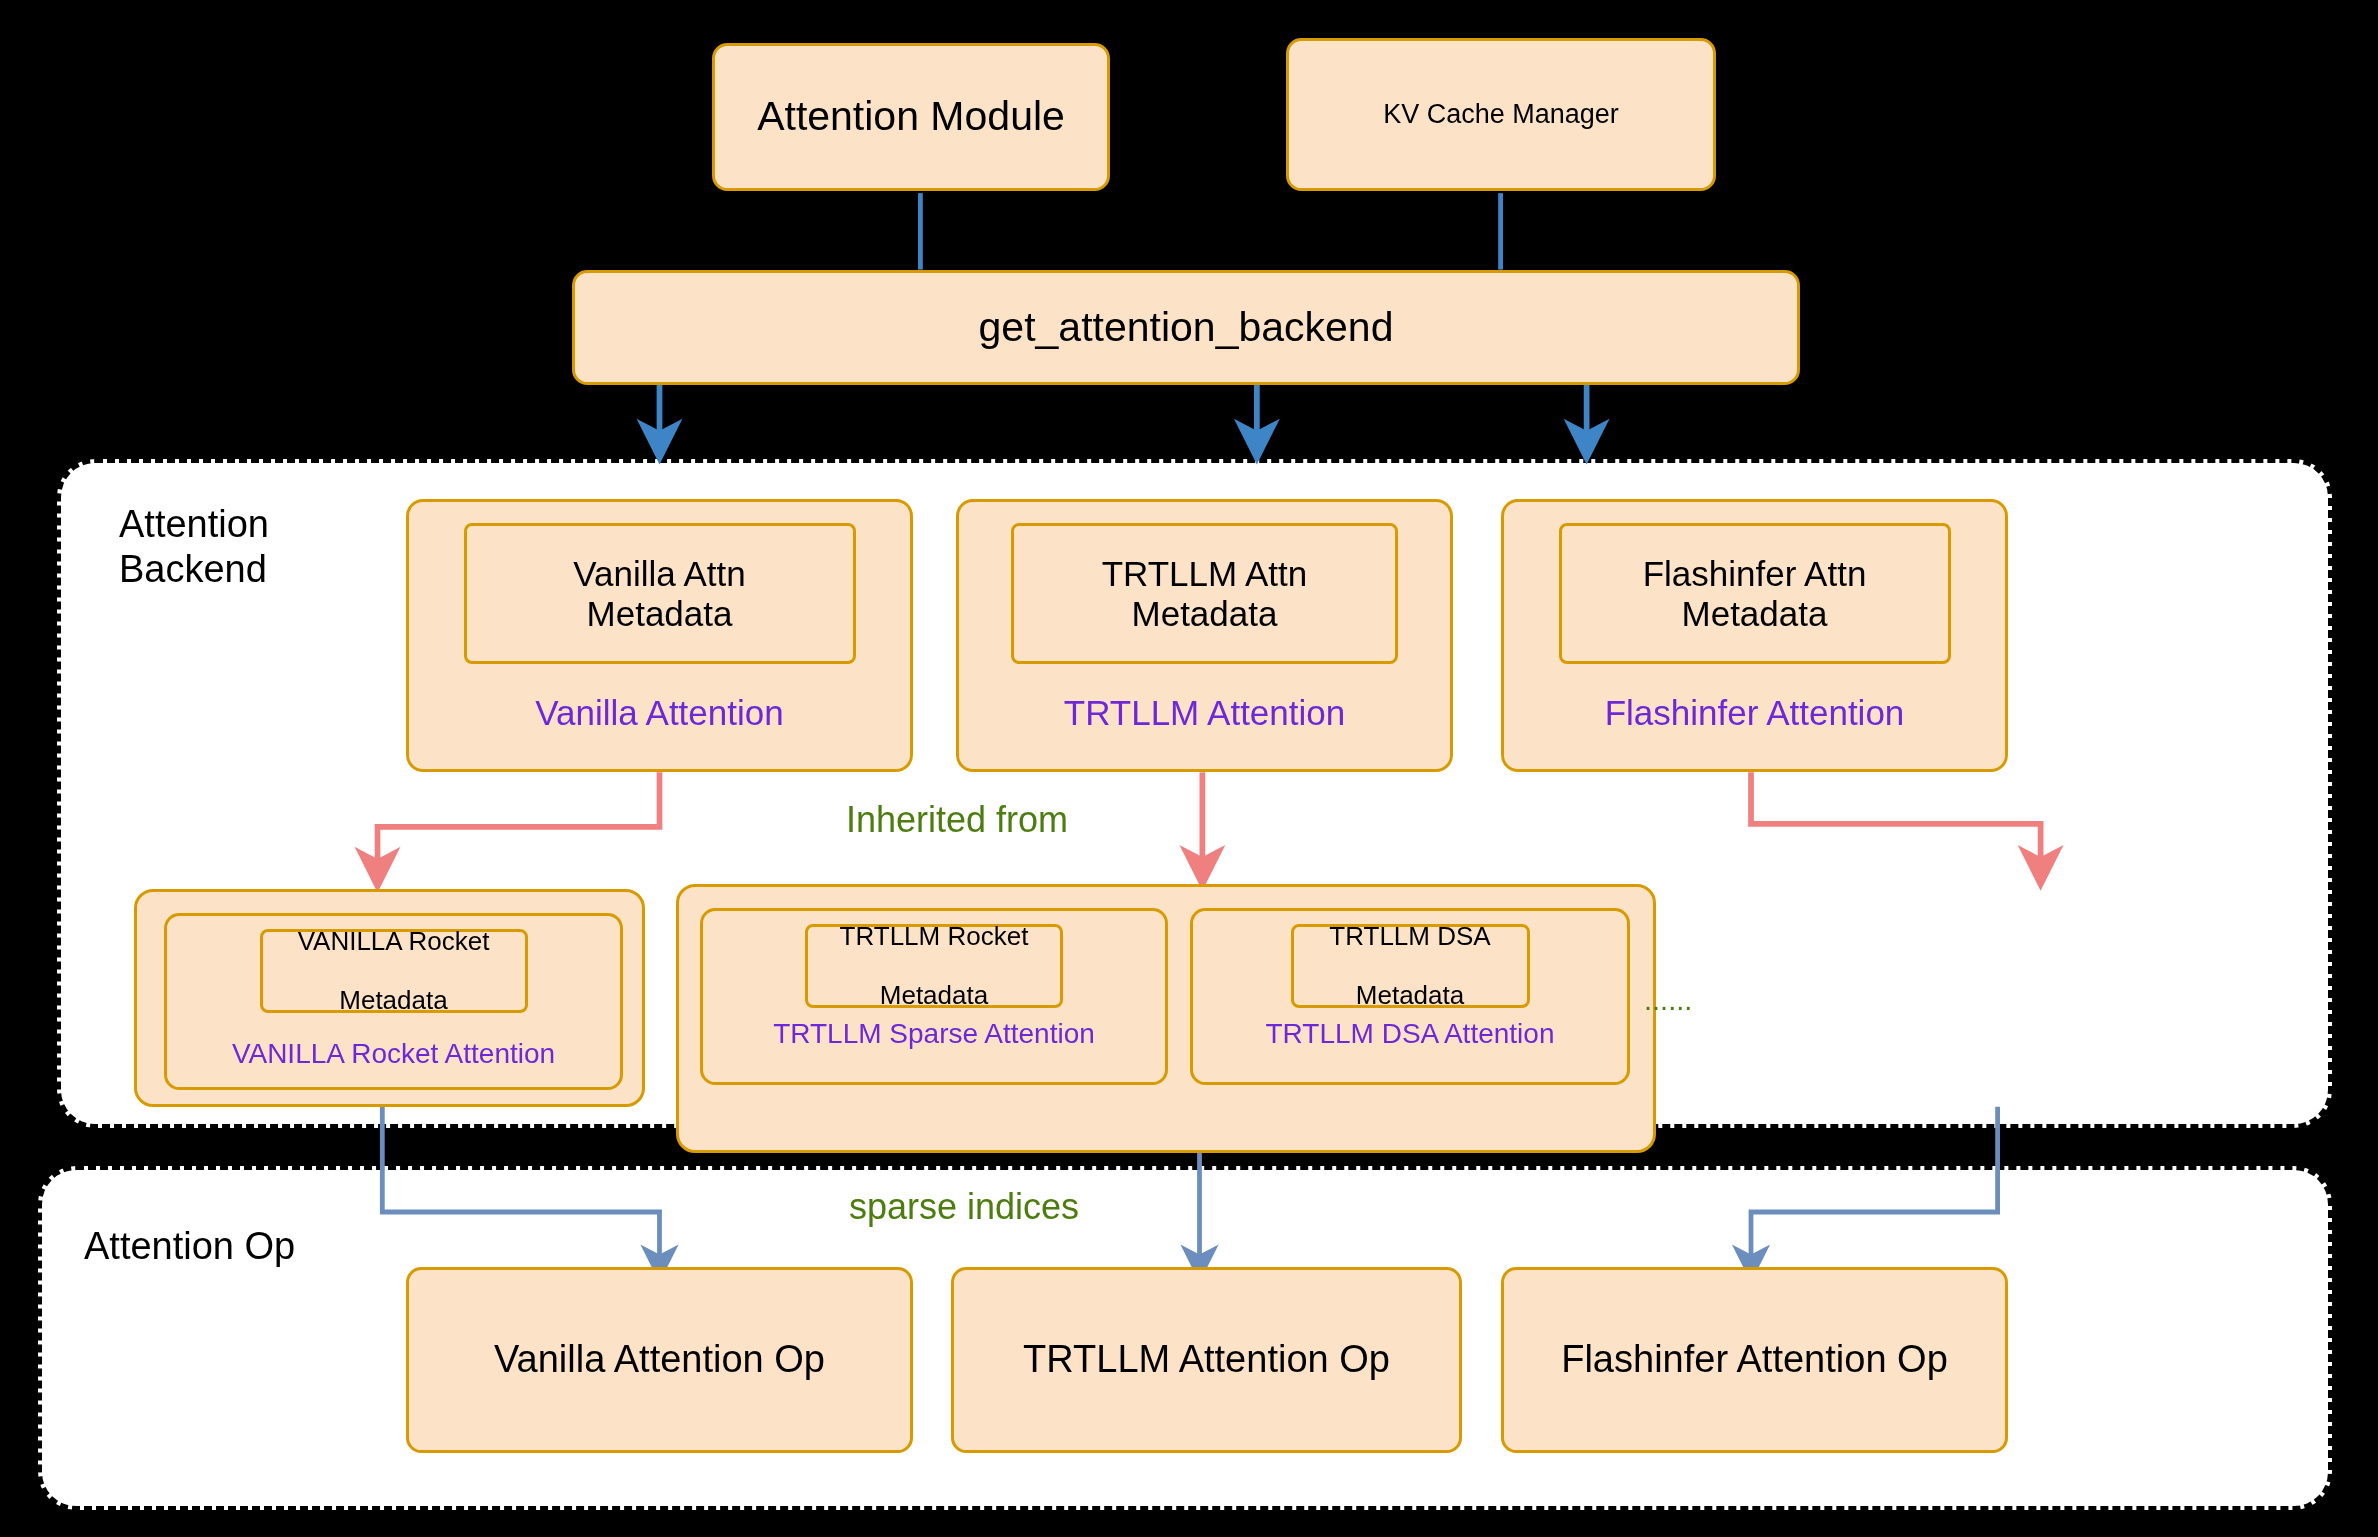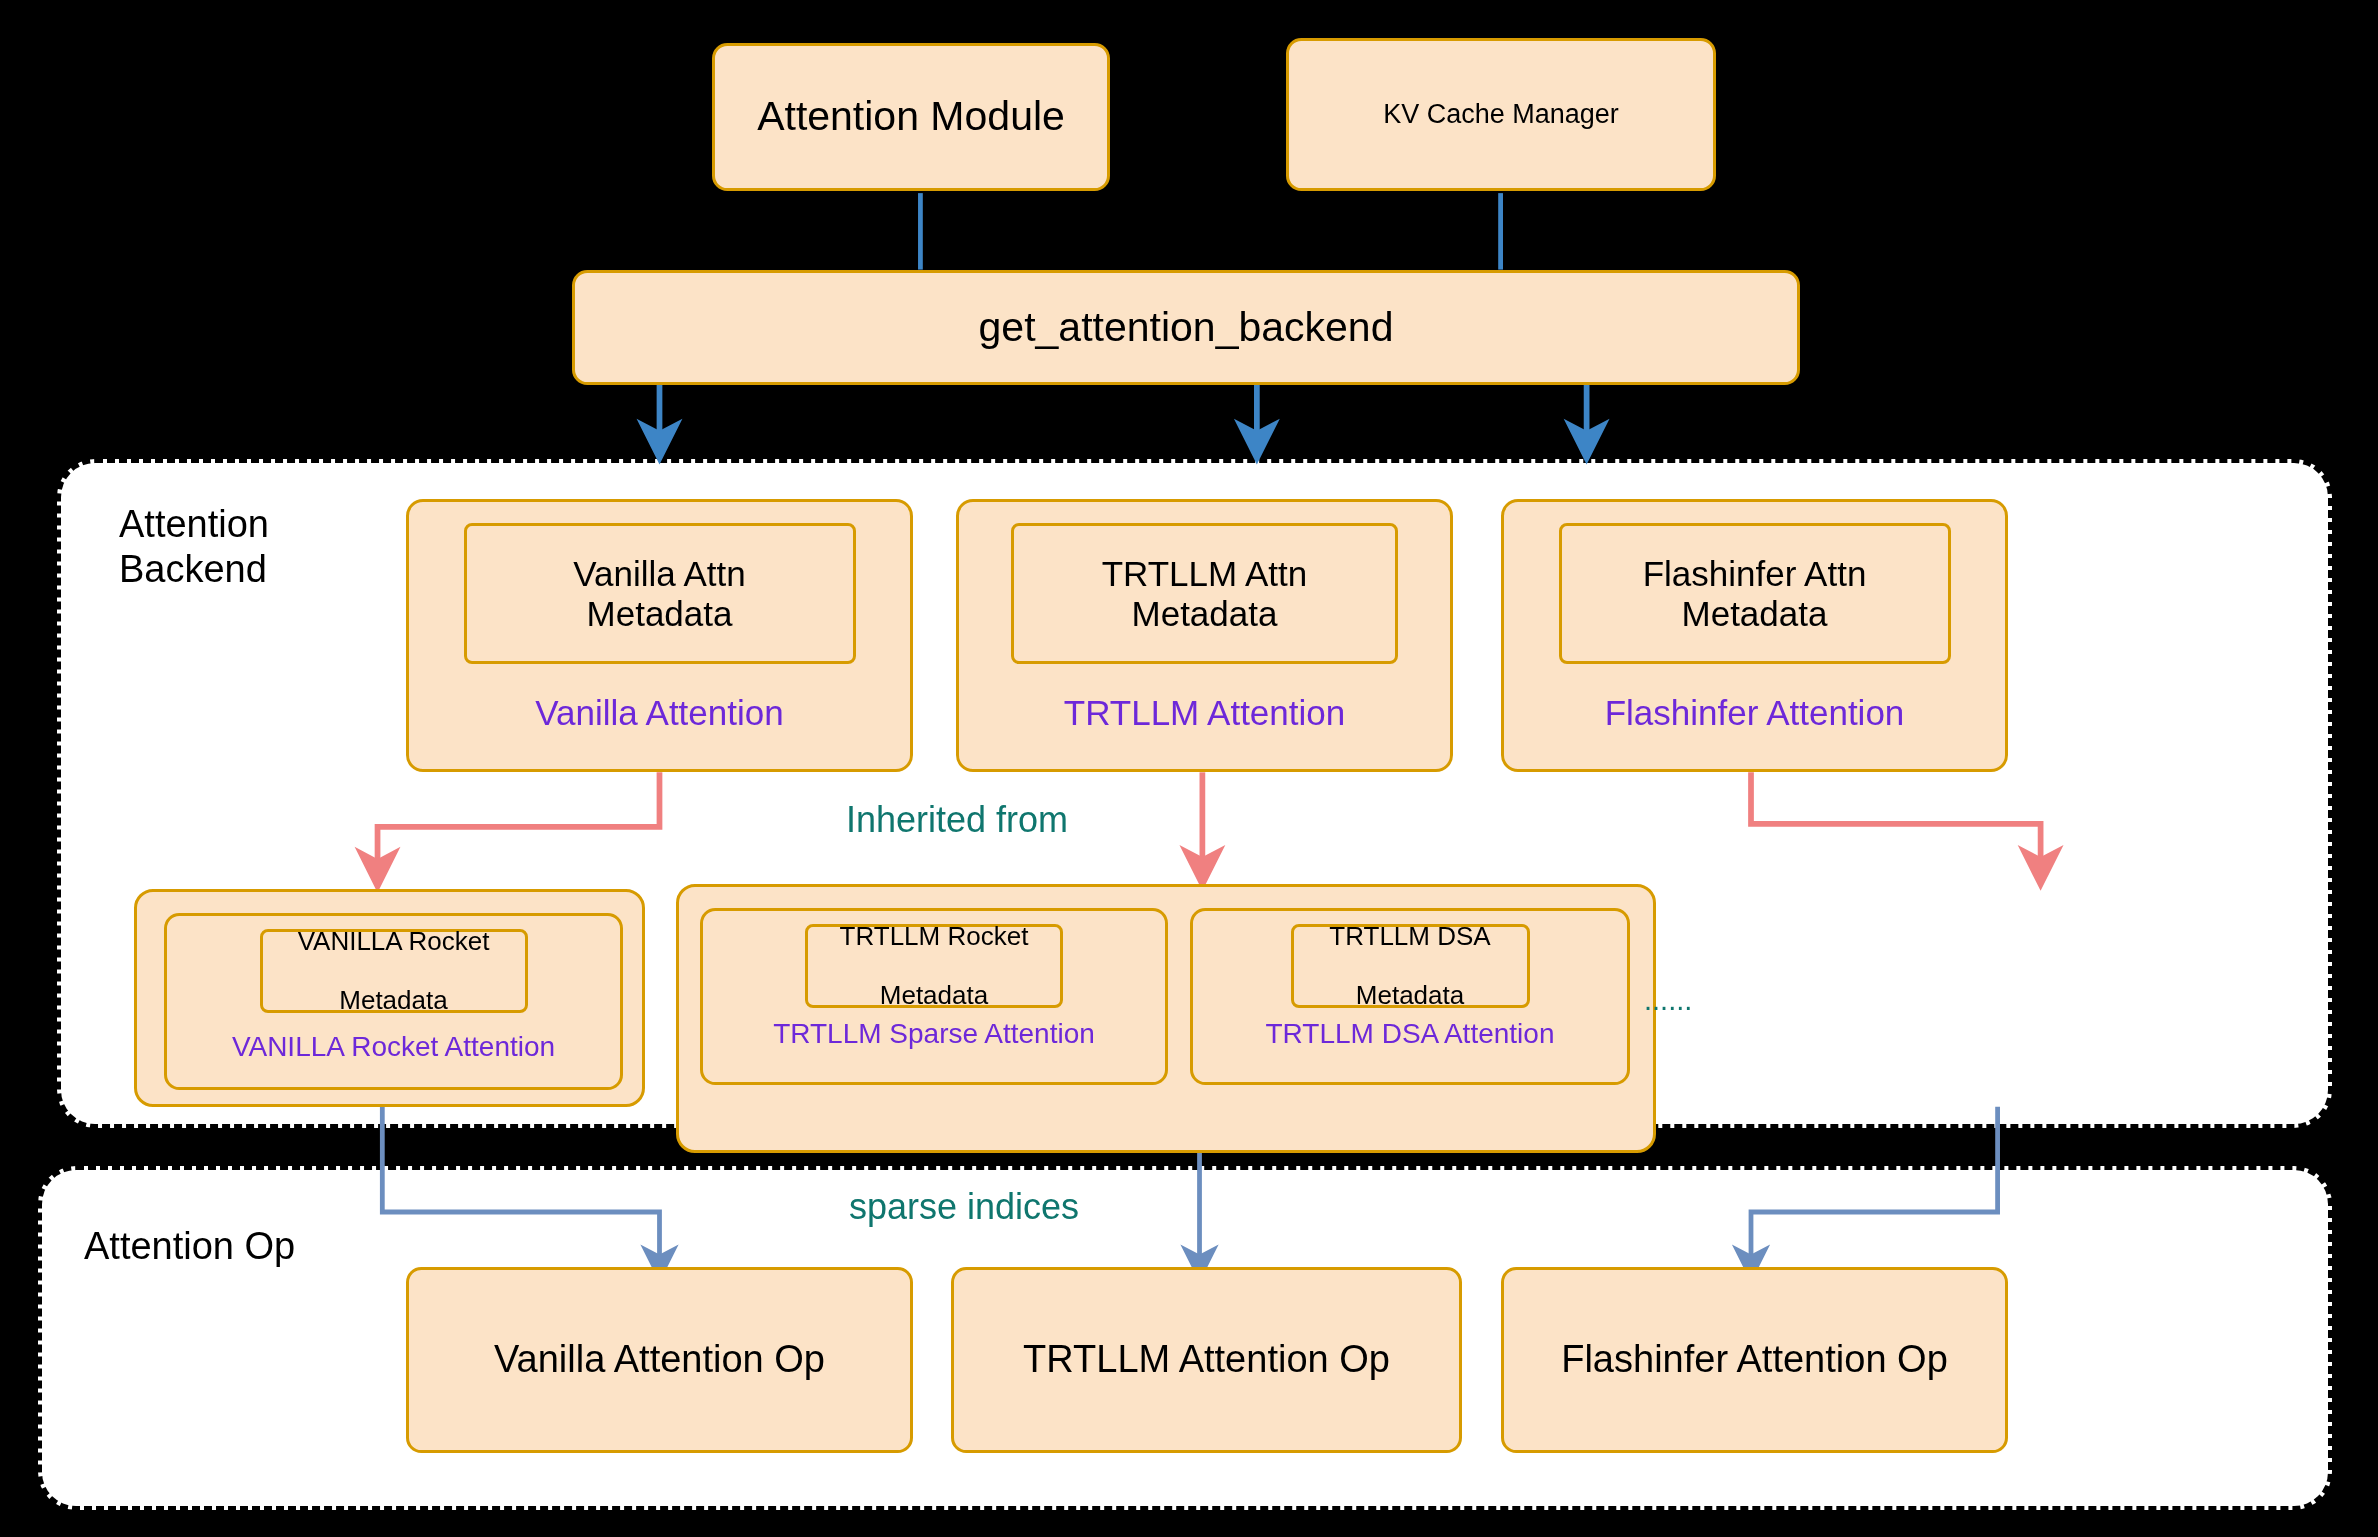--- a/index.html
+++ b/index.html
@@ -3,21 +3,21 @@
 <meta charset="utf-8">
 <style>
   html,body{margin:0;padding:0;background:#000;}
   body{font-family:"Liberation Sans",sans-serif;}
   #stage{position:relative;width:2378px;height:1537px;background:#000;overflow:hidden;}
 
   .box{position:absolute;box-sizing:border-box;background:#fce3c7;border:3.8px solid #d79b00;
        border-radius:15.3px;display:flex;align-items:center;justify-content:center;text-align:center;
        color:#000;line-height:1.15;}
   .box.dashed{border-style:dashed;border-width:5.7px;}
-  .plain{position:absolute;color:#0f766e;white-space:pre;line-height:1.2;}
+  .plain{position:absolute;color:#4d7c0f;white-space:pre;line-height:1.2;}
   .region{position:absolute;box-sizing:border-box;background:#fff;border:4.8px dashed #000;border-radius:38px;}
   .region-label{position:absolute;color:#000;white-space:pre;line-height:1.18;}
 
   .stack{position:absolute;box-sizing:border-box;background:#fce3c7;border:3.8px solid #d79b00;
          border-radius:17px;display:flex;flex-direction:column;align-items:center;}
   .stack .meta{box-sizing:border-box;background:#fce3c7;border:3.8px solid #d79b00;border-radius:8px;
                display:flex;align-items:center;justify-content:center;text-align:center;color:#000;}
   .stack .cap{color:#6d28d9;text-align:center;}
 
   svg.lines{position:absolute;left:0;top:0;width:2378px;height:1537px;pointer-events:none;}
@@ -112,21 +112,21 @@
     <div class="cap" style="margin-top:29px;font-size:35px;">Flashinfer Attention</div>
   </div>
 
   <div class="plain" style="left:846px;top:798px;font-size:36px;">Inherited from</div>
 
   <div class="box" style="left:134px;top:889px;width:511px;height:218px;border-radius:19px;display:block;">
     <div class="stack" style="left:27px;top:21px;width:459px;height:177px;border-radius:15.3px;">
       <div class="meta" style="margin-top:13.4px;width:268px;height:84px;font-size:26px;white-space:pre-line;">VANILLA Rocket
 
 Metadata</div>
-      <div class="cap" style="margin-top:18px;font-size:28px;">VANILLA Rocket Attention</div>
+      <div class="cap" style="margin-top:25px;font-size:28px;">VANILLA Rocket Attention</div>
     </div>
   </div>
 
   <div class="box" style="left:676px;top:884px;width:980px;height:269px;border-radius:19px;display:block;">
     <div class="stack" style="left:21px;top:21px;width:468px;height:177px;border-radius:15.3px;">
       <div class="meta" style="margin-top:13.4px;width:258px;height:84px;font-size:26px;white-space:pre-line;">TRTLLM Rocket
 
 Metadata</div>
       <div class="cap" style="margin-top:9.6px;font-size:28px;">TRTLLM Sparse Attention</div>
     </div>

